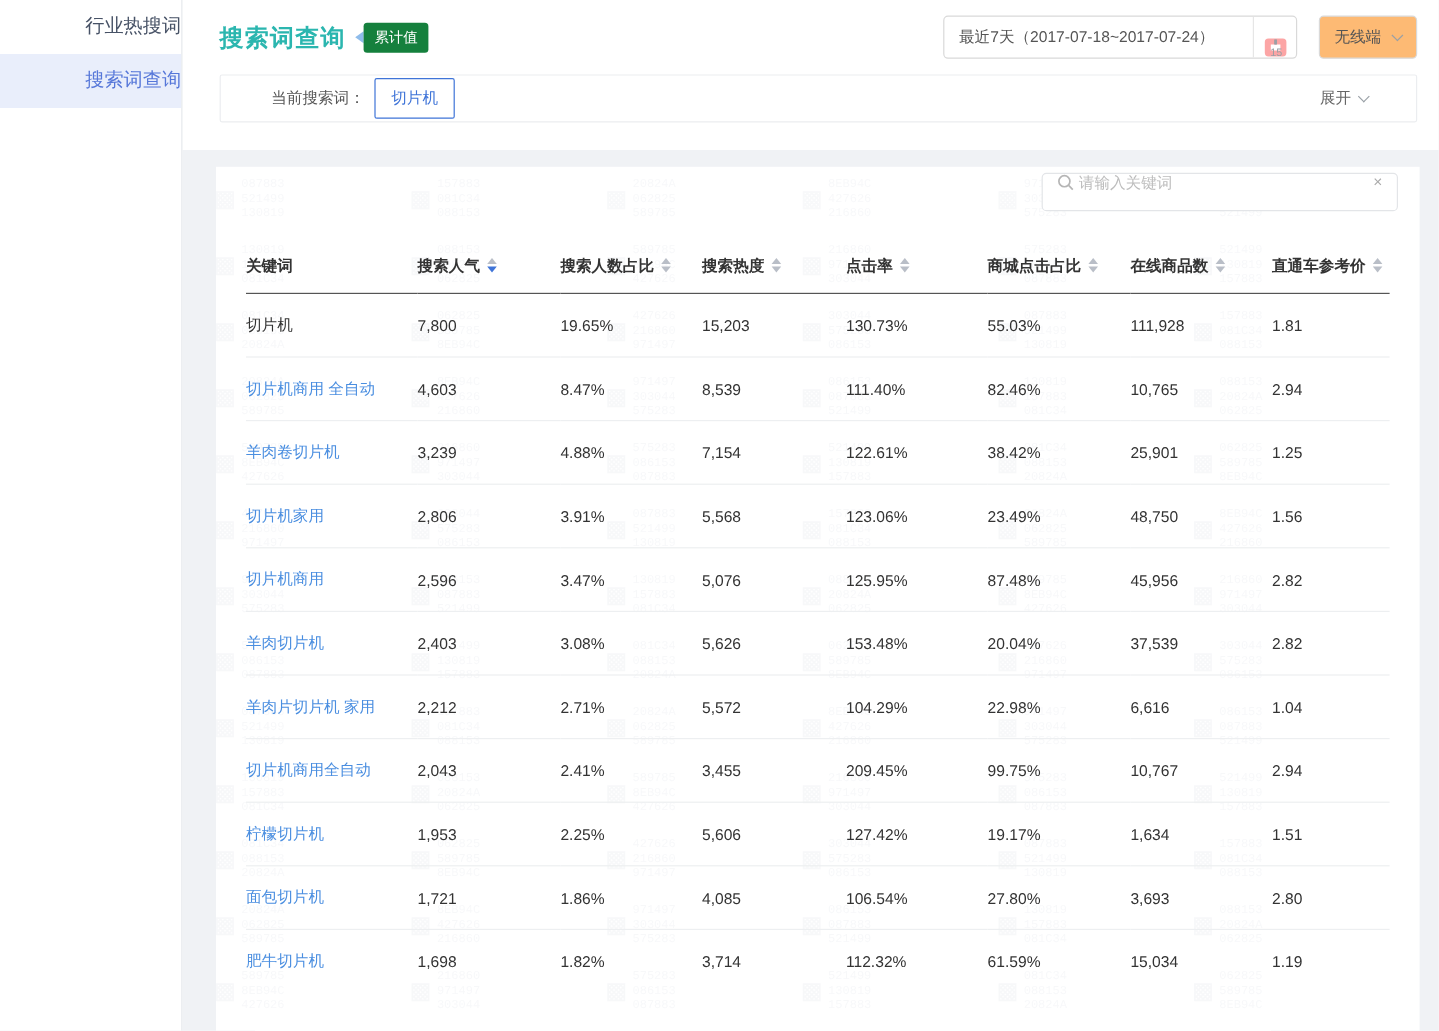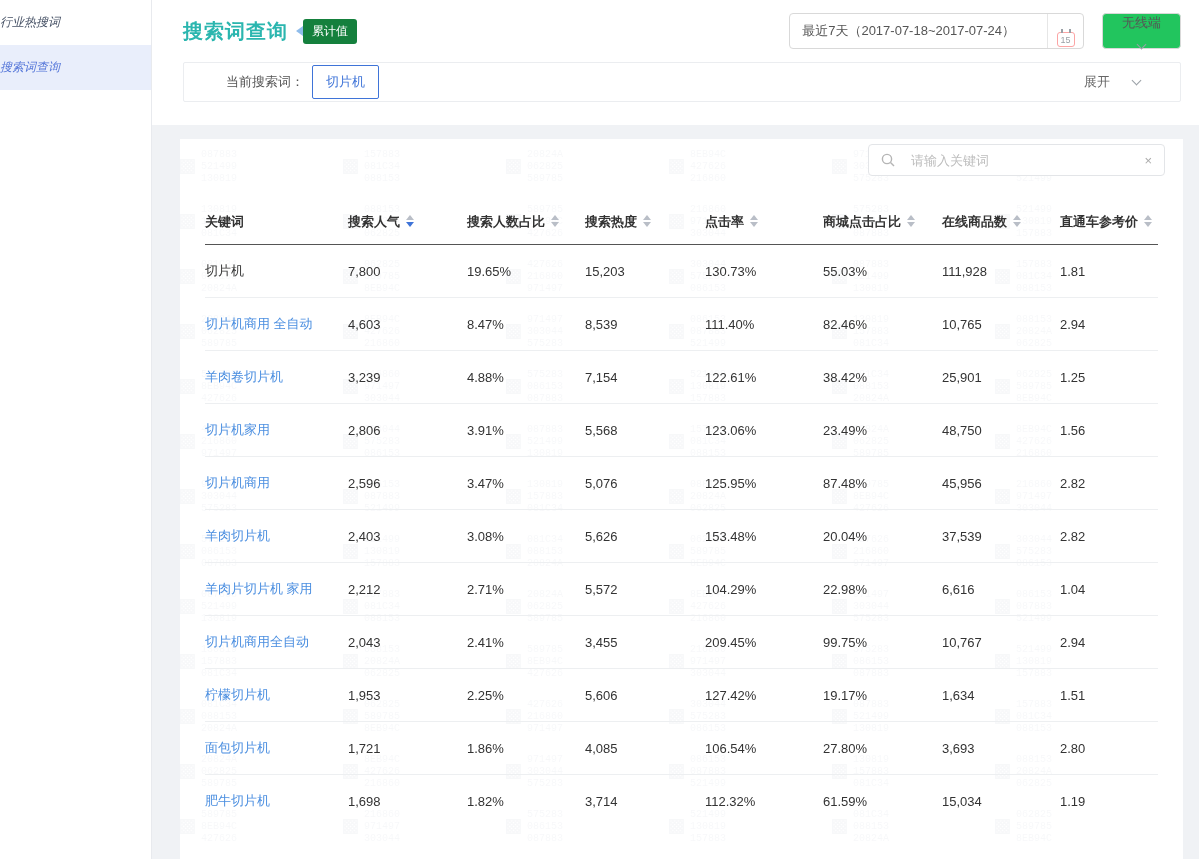--- a/index.html
+++ b/index.html
@@ -9,22 +9,22 @@
     background:#f0f2f5;
     position:relative;
     color:#333;
   }
   
   .sidebar {
     position:absolute; left:0; top:0; width:152px; height:859px;
     background:#fff; border-right:1px solid #e8eaee; z-index:6;
   }
   .sidebar-item {
-    height:45px; line-height:45px; text-align:left;
-    font-size:12px; color:#475266; cursor:pointer;font-style:italic;
+    height:45px; line-height:45px; text-align:right;
+    font-size:16px; color:#475266; cursor:pointer;
   }
   .sidebar-item.active { background:#e9eefb; color:#5677d9; }
 
   
   .main { position:absolute; left:152px; top:0; right:0; bottom:0; }
   .header-band { background:#fff; height:125px; }
   .header-top {
     display:flex; align-items:center; justify-content:space-between;
     padding:11px 18px 0 31px; height:51px;
   }
@@ -44,72 +44,72 @@
   .date-box {
     display:flex; align-items:stretch; height:36px;
     border:1px solid #d9d9d9; border-radius:4px; background:#fff; cursor:pointer;gap:20px;
   }
   .date-text { padding:0 12px; line-height:34px; font-size:13px; color:#555; white-space:nowrap; }
   .date-icon-cell {
     width:36px; border-left:1px solid #e6e6e6;
     display:flex; align-items:center; justify-content:center;
   }
   .cal {
-    width:18px; height:15px; border:1px solid #fca5a5; border-radius:3px;
+    width:18px; height:15px; border:5px solid #fca5a5; border-radius:3px;
     position:relative; font-size:9px; color:#9aa0a6; text-align:center; line-height:14px;
     margin-top:17px;
   }
   .cal::before, .cal::after {
     content:""; position:absolute; top:-4px; width:2px; height:4px; background:#9aa0a6;
   }
   .cal::before { left:3px; }
   .cal::after  { right:3px; }
   .device-box {
-    height:36px; border:1px solid #d9d9d9; border-radius:4px; background:#22c55e;
+    height:36px; border:1px solid #d9d9d9; border-radius:4px; background:#fdba74;
     display:flex; align-items:center; justify-content:space-between;
-    padding:0 12px; font-size:13px; color:#555; min-width:79px; gap:10px; cursor:pointer;flex-direction:column;
+    padding:0 12px; font-size:13px; color:#555; min-width:79px; gap:10px; cursor:pointer;
   }
   .chevron {
     width:7px; height:7px;
     border-right:1px solid #9aa0a6; border-bottom:1px solid #9aa0a6;
     transform:rotate(45deg); margin-top:-3px;
   }
   
   .filter-card {
     margin:11px 18px 0 31px; height:40px;
     border:1px solid #ebedf0; border-radius:2px; background:#fff;
     display:flex; align-items:center; justify-content:space-between;
     padding:0 40px 0 42px;
   }
   .filter-left { display:flex; align-items:center; font-size:13px; color:#555; }
   .keyword-btn {
     margin-left:8px; border:1px solid #3f74d8; color:#3f74d8; background:#fff;
     font-size:13px; padding:7px 13px; border-radius:2px; cursor:pointer;
   }
-  .expand { display:flex; align-items:center; gap:23px; font-size:13px; color:#666; cursor:pointer; }
+  .expand { display:flex; align-items:center; gap:7px; font-size:13px; color:#666; cursor:pointer; }
 
   
   .main-card {
     position:relative; margin:14px 16px 0 28px; background:#fff;
     height:720px; overflow:hidden;
   }
   .wm {
     position:absolute; inset:0; z-index:1; opacity:0.045; color:#5b6c8f;
     display:flex; flex-wrap:wrap; align-content:flex-start;
     pointer-events:none; overflow:hidden;
   }
   .wm-tile { width:163px; height:55px; display:flex; align-items:center; gap:6px;
              font-size:10px; font-family:"Liberation Mono","DejaVu Sans Mono",monospace; }
   .wm-qr { font-size:25px; line-height:1; }
   .wm-codes { display:flex; flex-direction:column; gap:1px; }
 
   .search-row { position:relative; z-index:2; display:flex; justify-content:flex-end; padding:5px 18px 0 0; }
   .search-box {
     width:297px; height:32px; border:1px solid #e3e5e8; border-radius:4px; background:#fff;
-    display:flex; align-items:center; padding:0 12px; gap:16px;
+    display:flex; align-items:flex-start; padding:0 12px; gap:4px;
   }
   .search-box input {
     flex:1; border:none; outline:none; font-size:13px; color:#333; background:transparent;
     font-family:"Liberation Sans","DejaVu Sans",sans-serif;
   }
   .search-box input::placeholder { color:#bdbdbd; }
   .clear-x { color:#aaa; font-size:13px; cursor:pointer; line-height:1; }
 
   .table-wrap { position:relative; z-index:2; margin:22px 25px 0 25px; }
   table { width:953px; border-collapse:collapse; table-layout:fixed; }

